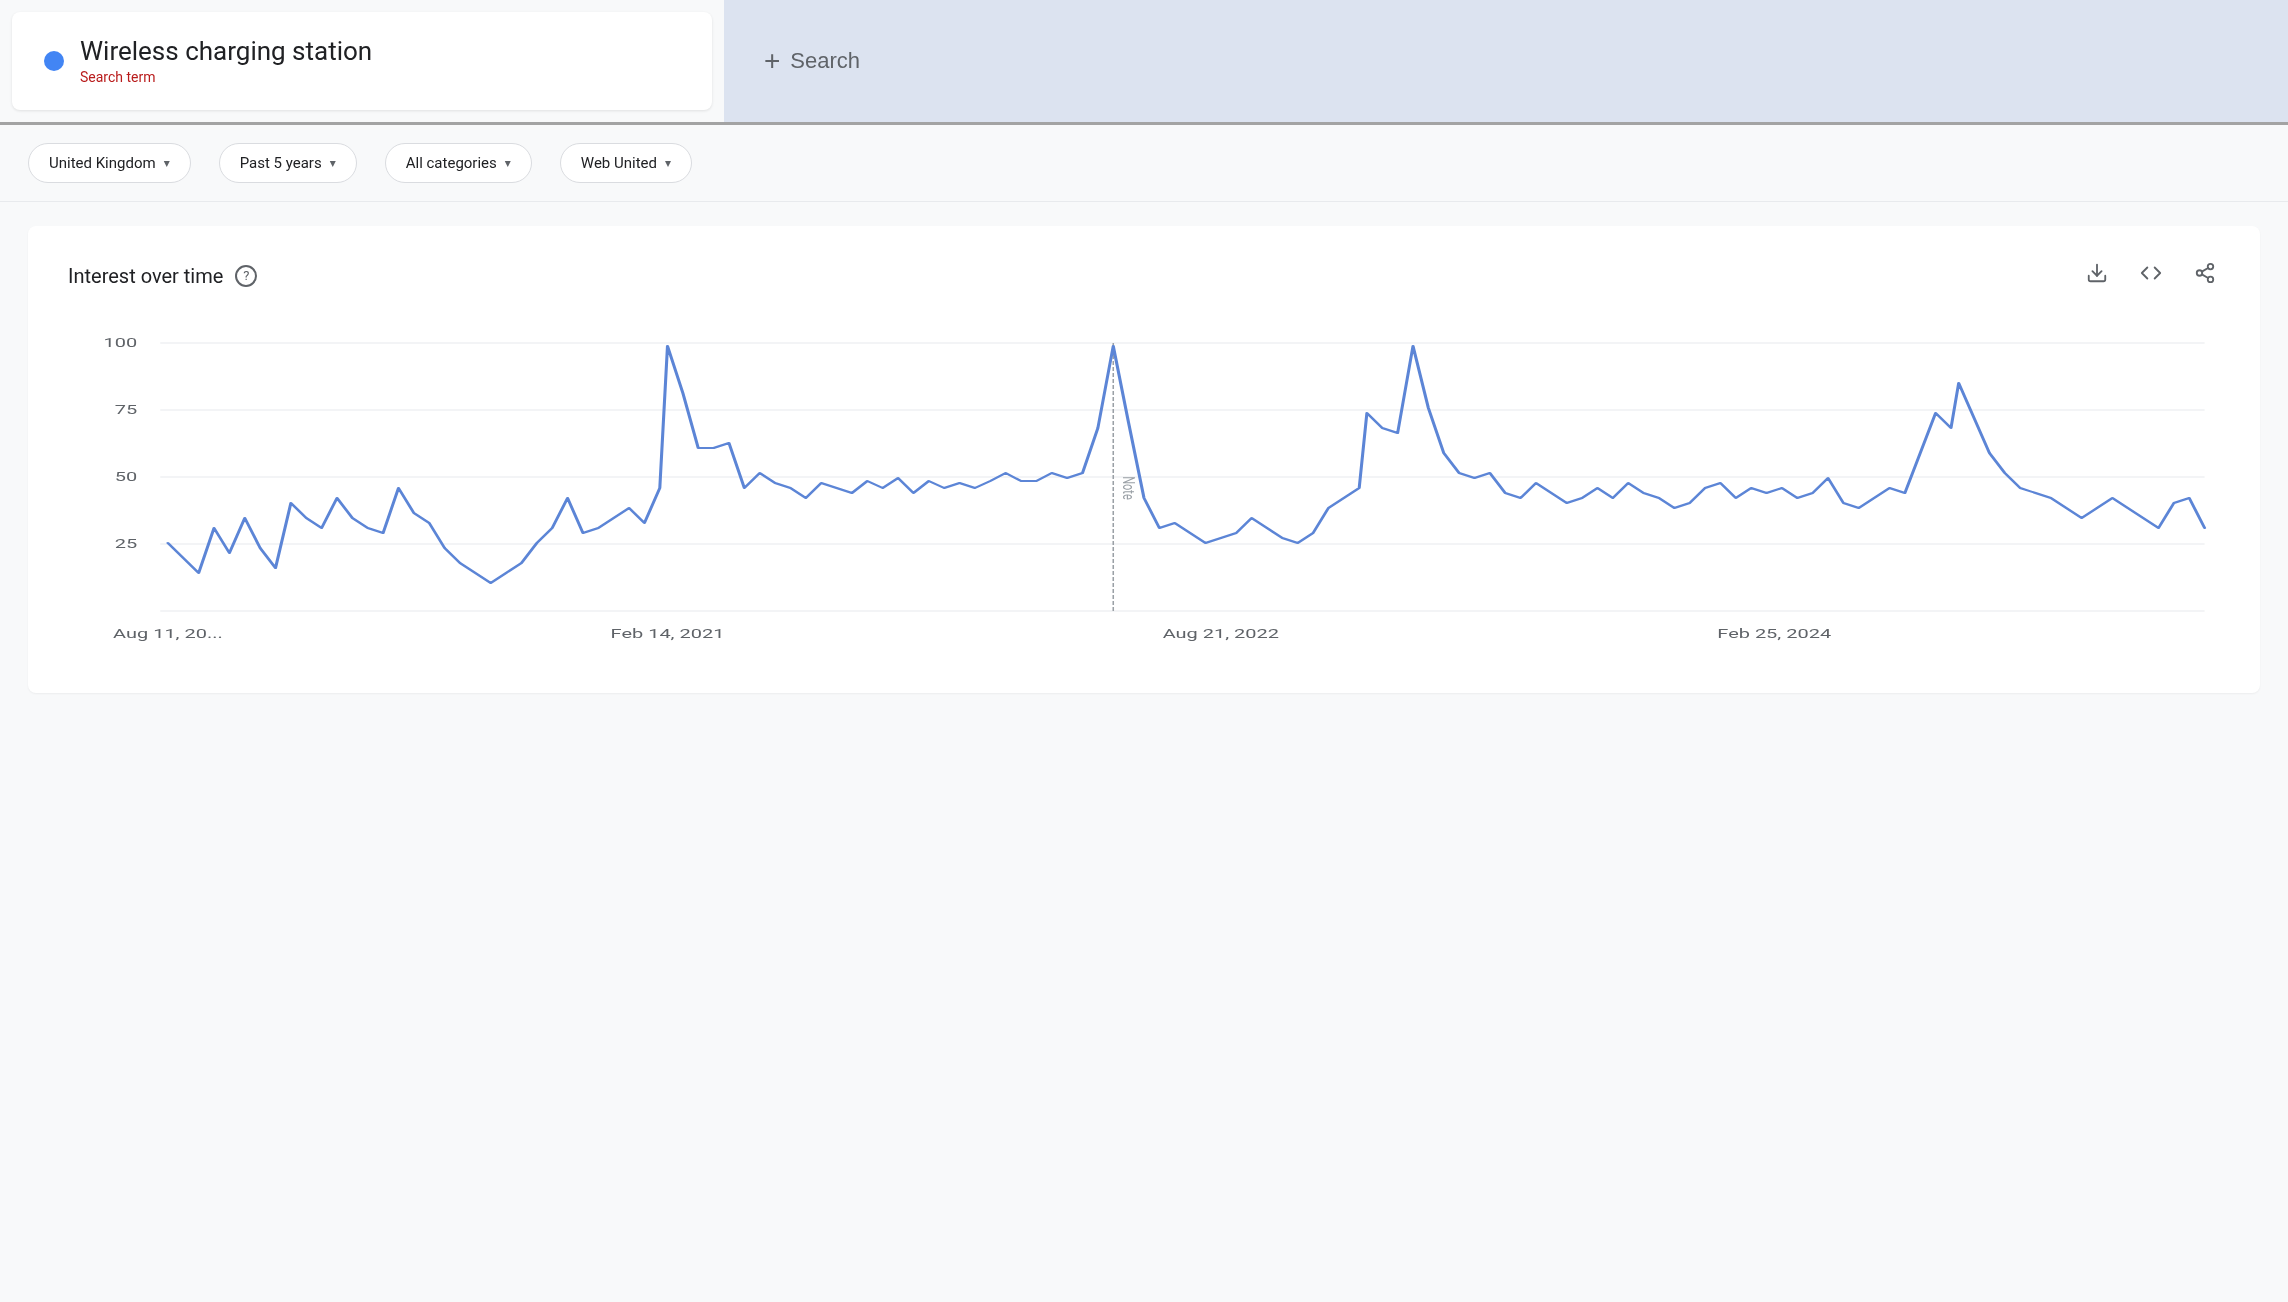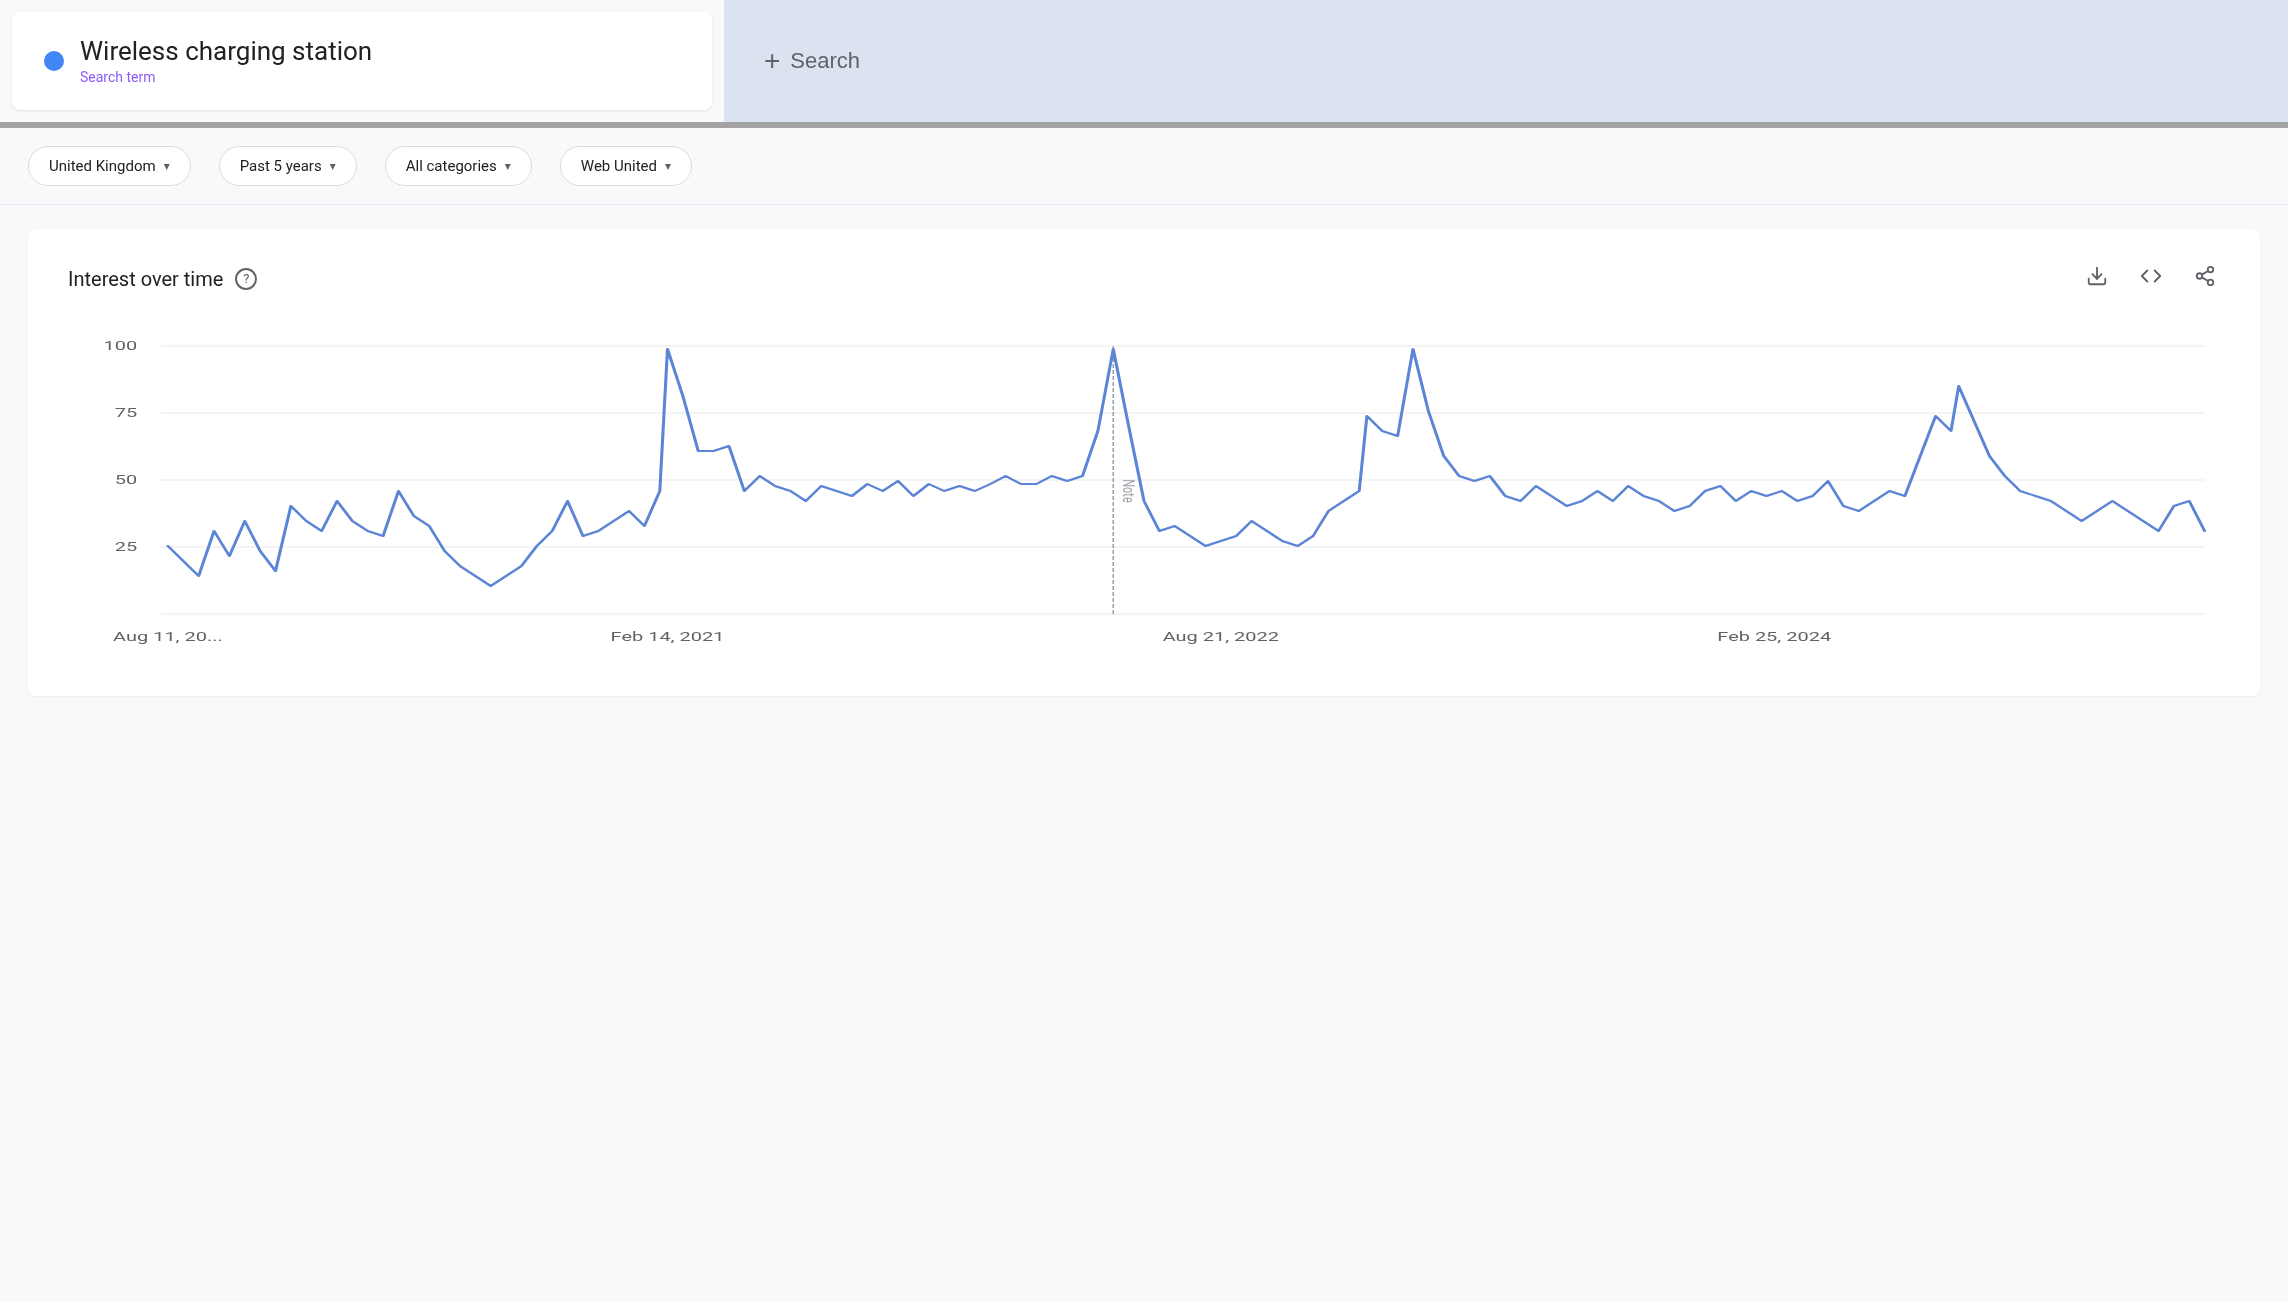--- a/index.html
+++ b/index.html
@@ -6,21 +6,21 @@
     body {
       font-family: 'Google Sans', Roboto, Arial, sans-serif;
       background: #f8f9fa;
       color: #202124;
       min-height: 100vh;
     }
 
     .top-section {
       display: flex;
       background: #f8f9fa;
-      border-bottom: 6px solid #a3a3a3;
+      border-bottom: 3px solid #a3a3a3;
     }
 
     .search-term-card {
       background: #fff;
       border-radius: 8px;
       padding: 24px 32px;
       display: flex;
       align-items: center;
       gap: 16px;
       flex: 0 0 700px;
@@ -38,21 +38,21 @@
 
     .search-term-text h2 {
       font-size: 26px;
       font-weight: 400;
       color: #202124;
       line-height: 1.2;
     }
 
     .search-term-text span {
       font-size: 14px;
-      color: #8b5cf6;
+      color: #b91c1c;
       margin-top: 48px;
     }
 
     .compare-section {
       flex: 1;
       background: #dce3f0;
       display: flex;
       align-items: center;
       padding: 24px 40px;
     }

